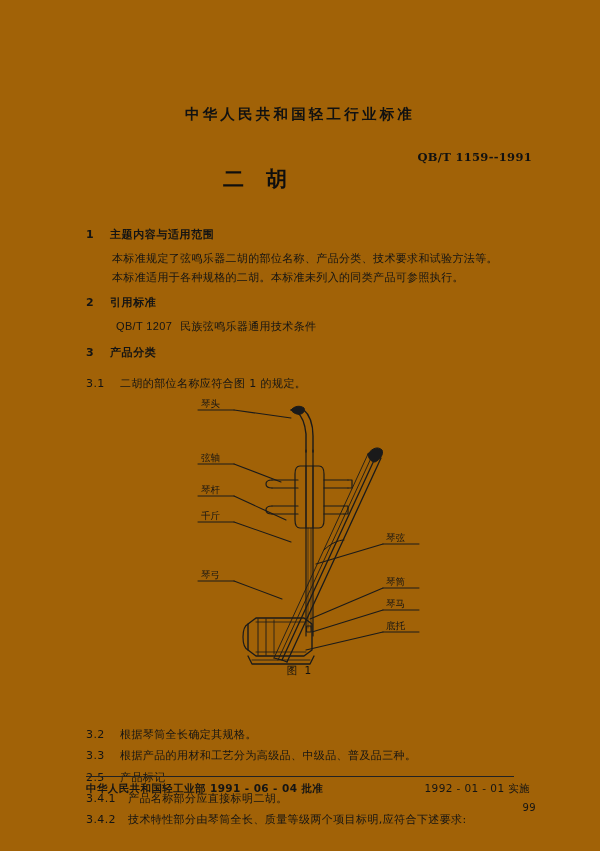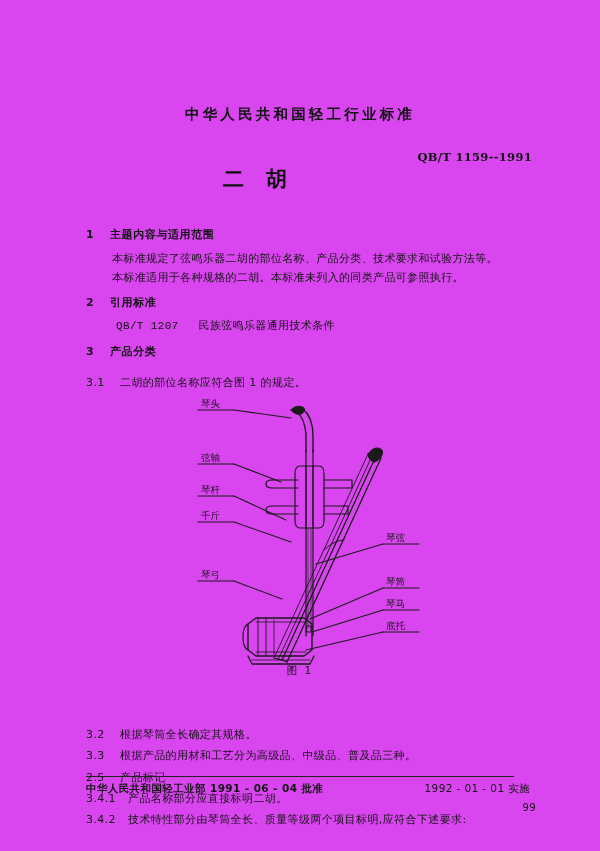--- a/index.html
+++ b/index.html
@@ -4,21 +4,21 @@
 <style>
   html, body {
     margin: 0;
     padding: 0;
     background: #8a8a8a;
   }
   .page {
     position: relative;
     width: 600px;
     height: 851px;
-    background: #d946ef;
+    background: #a16207;
     overflow: hidden;
     font-family: "DejaVu Sans", "Liberation Sans", sans-serif;
     color: #141414;
     box-sizing: border-box;
   }
 
   
   .doc-title {
     position: absolute;
     top: 105px;
@@ -84,22 +84,22 @@
   .para.tight { margin-bottom: 2px; }
   .ref-line {
     font-size: 11px;
     letter-spacing: 0.35px;
     margin: 0 0 10px 0;
     padding-left: 30px;
     line-height: 1.5;
     white-space: nowrap;
   }
   .ref-line .refnum {
-    font-family: Liberation Mono, monospace;
-    margin-right: 20px;
+    font-family: Liberation Sans, sans-serif;
+    margin-right: 8px;
     text-align: right;
   }
   .spacer-6 { height: 6px; }
   .spacer-9 { height: 9px; }
 
   .numbered {
     font-size: 11px;
     letter-spacing: 0.4px;
     margin: 0 0 7px 0;
     line-height: 1.3;

